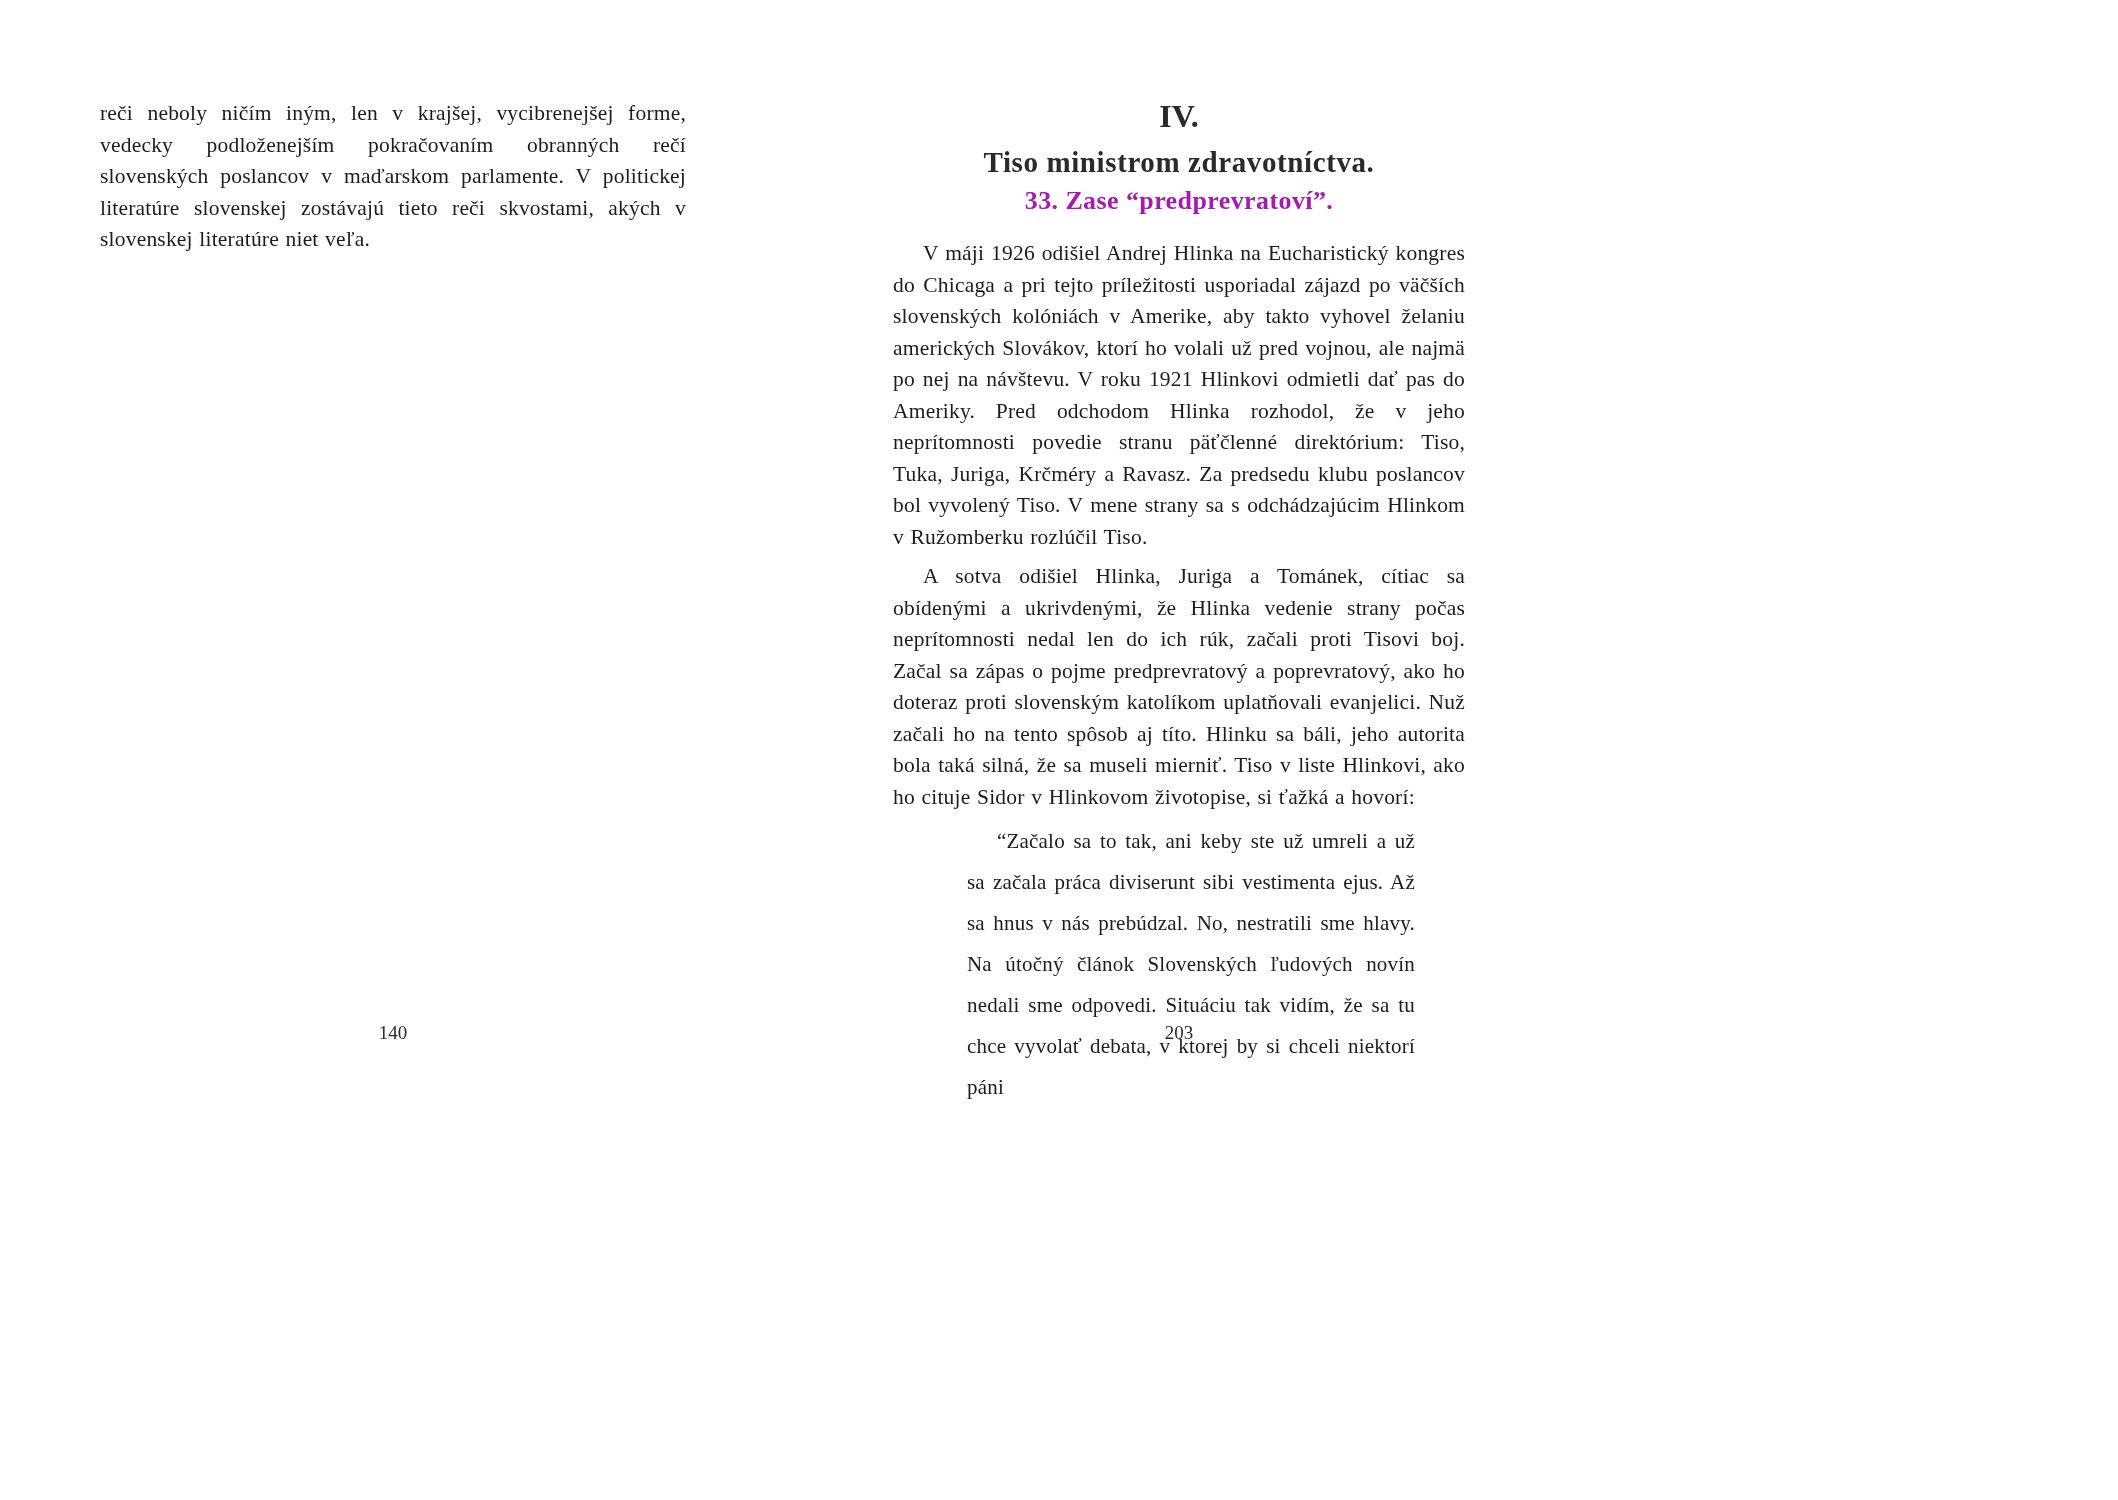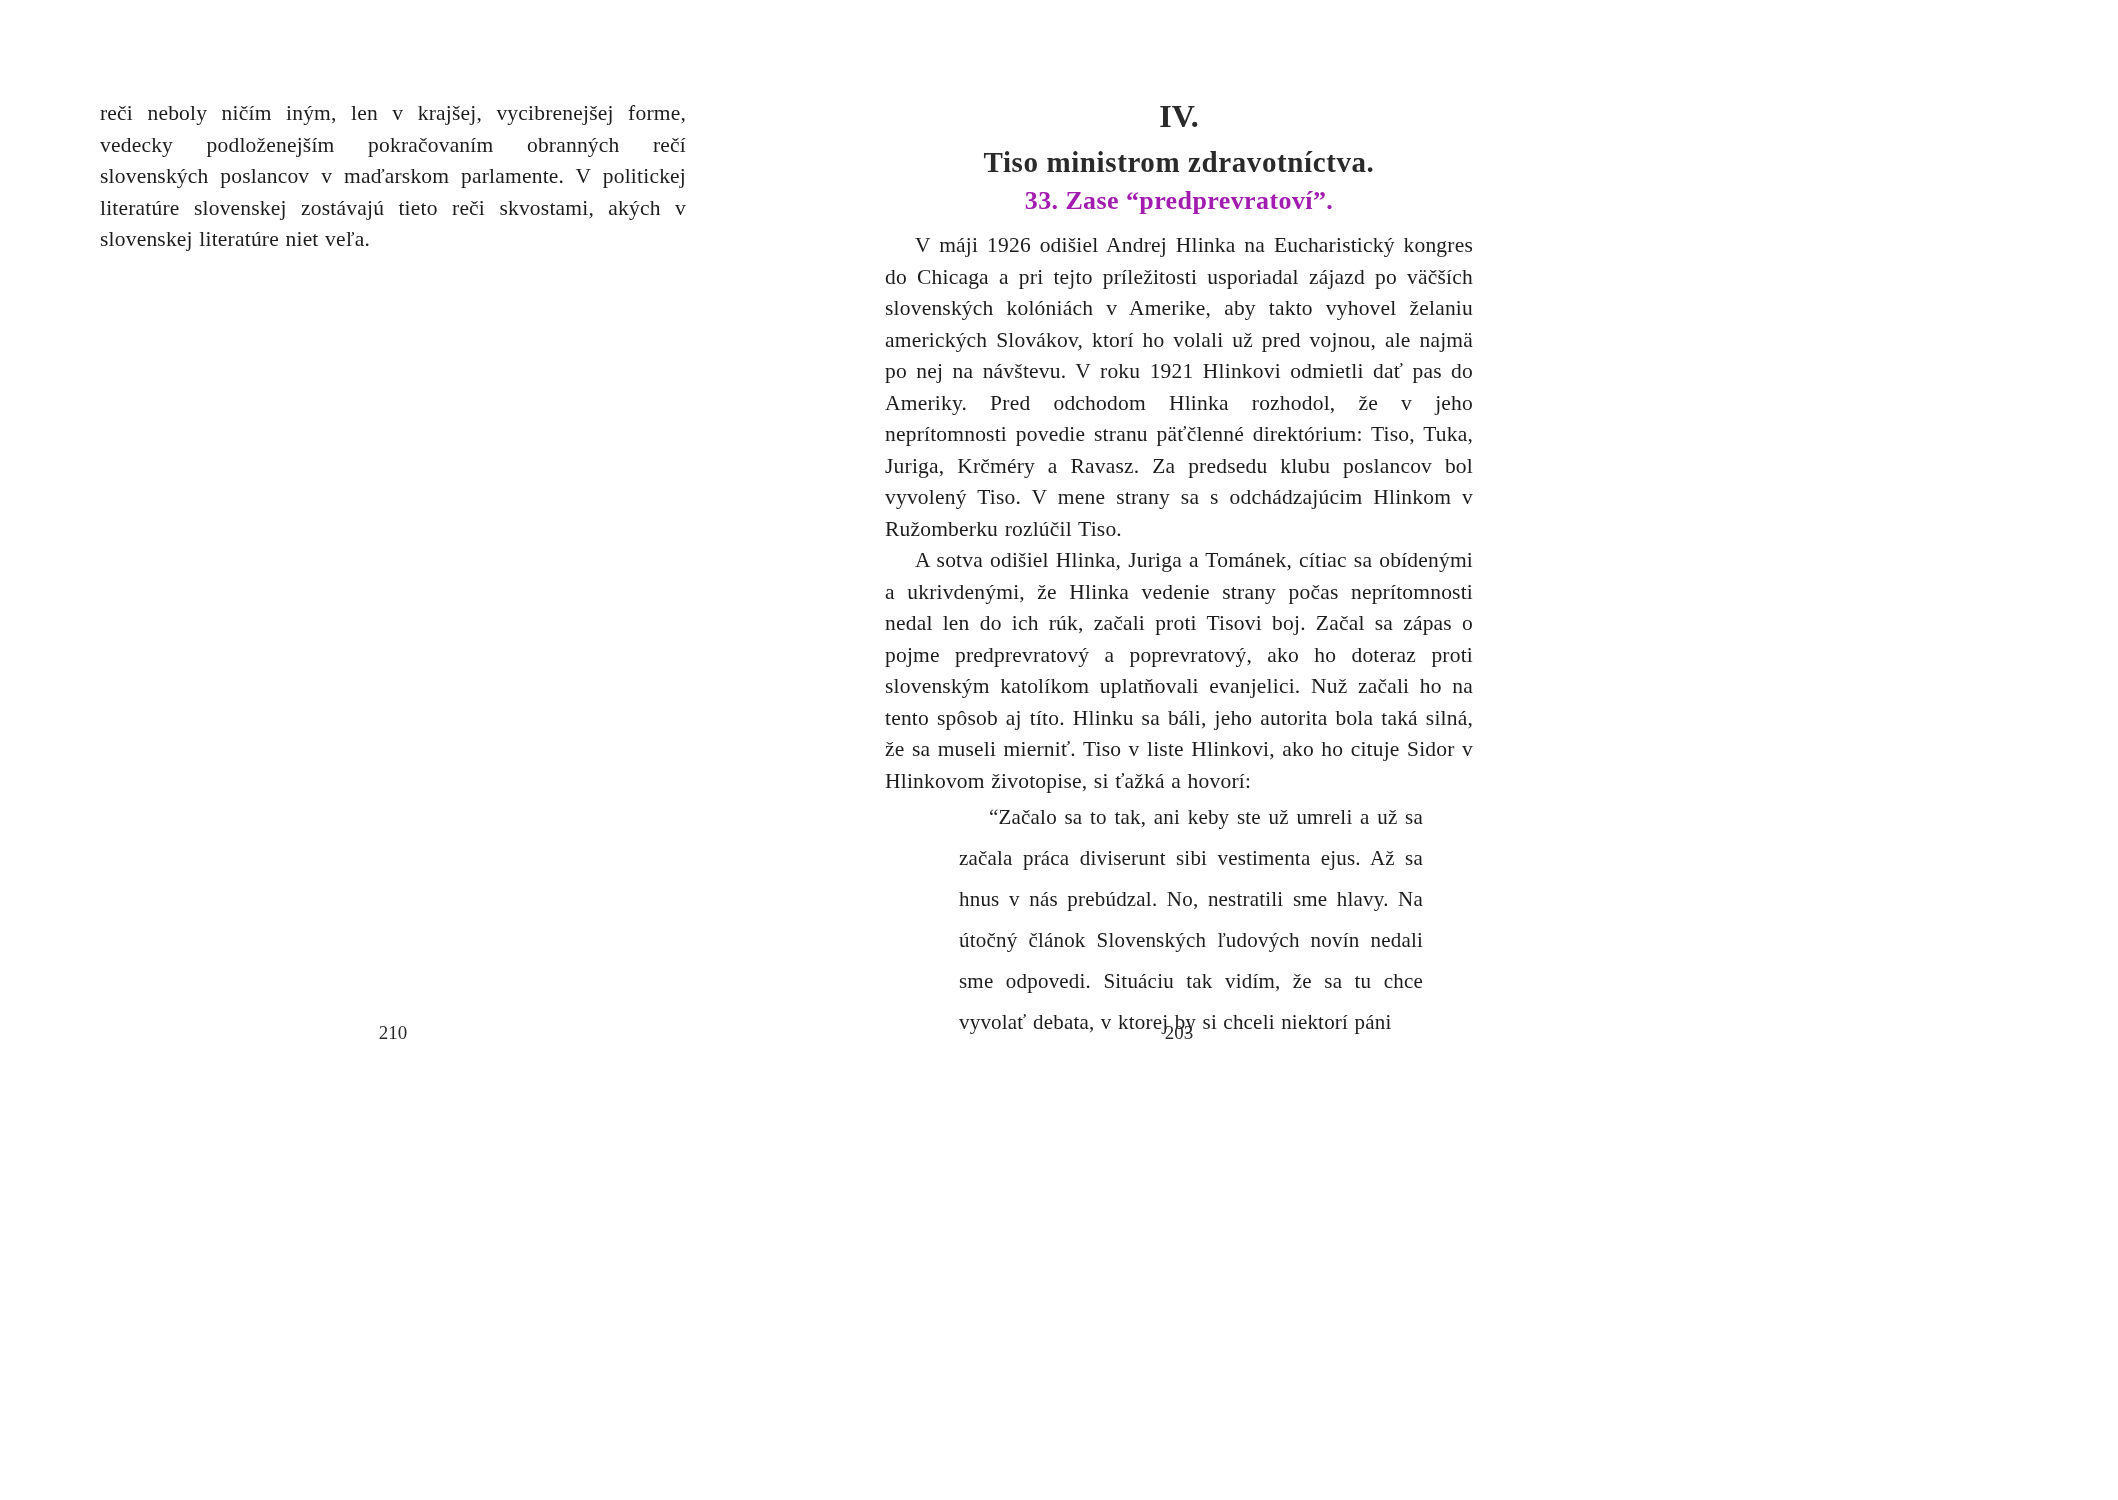--- a/index.html
+++ b/index.html
@@ -70,21 +70,21 @@
     color: #a21caf;
   }
 
   .right-body {
     position: absolute;
     top: 230px;
     left: 0;
     right: 0;
   }
   .right-body p {
-    margin: 0;
+    margin: 8px;
     text-indent: 30px;
   }
   .blockquote {
     margin-top: 12px;
     padding-left: 74px;
     padding-right: 50px;
     text-indent: 0;
     font-size: 21px;
     line-height: 41px;
     text-align: justify;
@@ -100,21 +100,21 @@
     text-align: center;
     font-size: 19px;
     color: #2a2a2a;
   }
 </style>
 </head>
 <body>
 
 <div class="page page-left">
   <div class="body-text">reči neboly ničím iným, len v krajšej, vycibrenejšej forme, vedecky podloženejším pokračovaním obranných rečí slovenských poslancov v maďarskom parlamente. V politickej literatúre slovenskej zostávajú tieto reči skvostami, akých v slovenskej literatúre niet veľa.</div>
-  <div class="page-number">210</div>
+  <div class="page-number">140</div>
 </div>
 
 <div class="page page-right">
   <div class="chapter-number">IV.</div>
   <div class="chapter-title">Tiso ministrom zdravotníctva.</div>
   <div class="section-title">33. Zase “predprevratoví”.</div>
 
   <div class="right-body body-text">
     <p>V máji 1926 odišiel Andrej Hlinka na Eucharistický kongres do Chicaga a pri tejto príležitosti usporiadal zájazd po väčších slovenských kolóniách v Amerike, aby takto vyhovel želaniu amerických Slovákov, ktorí ho volali už pred vojnou, ale najmä po nej na návštevu. V roku 1921 Hlinkovi odmietli dať pas do Ameriky. Pred odchodom Hlinka rozhodol, že v jeho neprítomnosti povedie stranu päťčlenné direktórium: Tiso, Tuka, Juriga, Krčméry a Ravasz. Za predsedu klubu poslancov bol vyvolený Tiso. V mene strany sa s odchádzajúcim Hlinkom v Ružomberku rozlúčil Tiso.</p>
     <p>A sotva odišiel Hlinka, Juriga a Tománek, cítiac sa obídenými a ukrivdenými, že Hlinka vedenie strany počas neprítomnosti nedal len do ich rúk, začali proti Tisovi boj. Začal sa zápas o pojme predprevratový a poprevratový, ako ho doteraz proti slovenským katolíkom uplatňovali evanjelici. Nuž začali ho na tento spôsob aj títo. Hlinku sa báli, jeho autorita bola taká silná, že sa museli mierniť. Tiso v liste Hlinkovi, ako ho cituje Sidor v Hlinkovom životopise, si ťažká a hovorí:</p>

